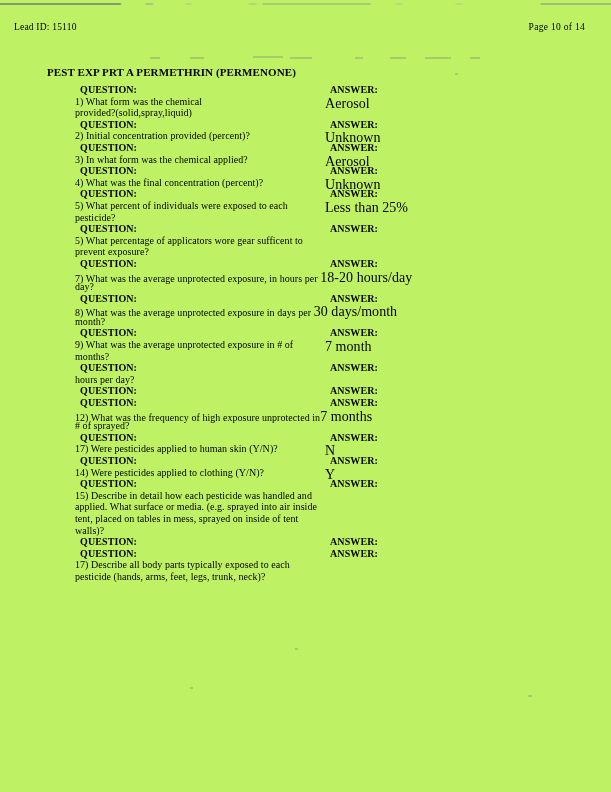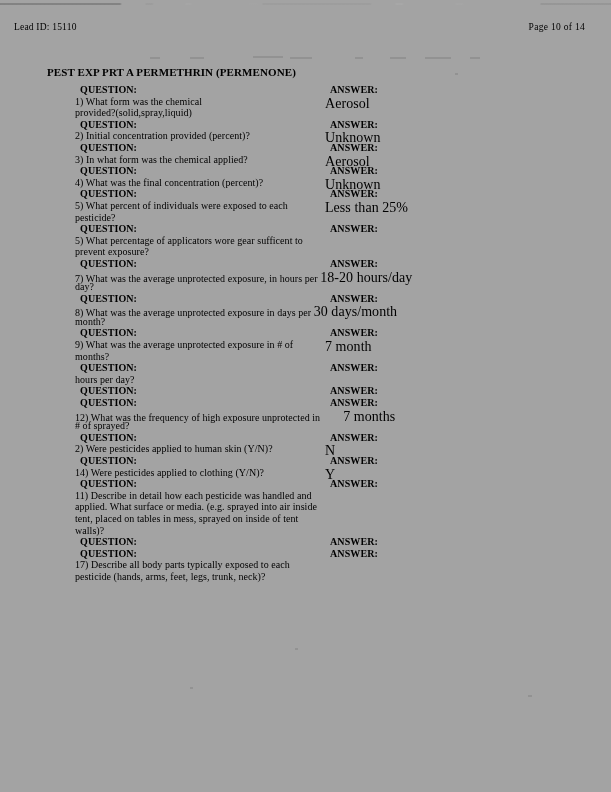--- a/index.html
+++ b/index.html
@@ -9,21 +9,21 @@
     background: #ffffff;
   }
   body {
     font-family: "Liberation Serif", "DejaVu Serif", serif;
     color: #000000;
   }
   #page {
     position: relative;
     width: 611px;
     height: 792px;
-    background: #a3a3a3;
+    background: #bef264;
     overflow: hidden;
   }
 
   
   .artifact-streak {
     position: absolute;
     top: 3px;
     left: 0;
     width: 611px;
     height: 2px;
@@ -317,35 +317,35 @@
           <div class="label-answer">ANSWER:</div>
         </div>
       </div>
       <div class="qa-block">
         <div class="qa-labels">
           <div class="label-question">QUESTION:</div>
           <div class="label-answer">ANSWER:</div>
         </div>
         <div class="qa-body">
           <div class="q-line">
-            <span class="q-text">12) What was the frequency of high exposure unprotected in<span class="a-text a-inline" style="position: static; margin-left: 23px;">7 months</span></span>
+            <span class="q-text">12) What was the frequency of high exposure unprotected in<span class="a-text a-inline" style="position: static;">7 months</span></span>
           </div>
           <div class="q-line">
             <span class="q-text"># of sprayed?</span>
           </div>
         </div>
       </div>
       <div class="qa-block">
         <div class="qa-labels">
           <div class="label-question">QUESTION:</div>
           <div class="label-answer">ANSWER:</div>
         </div>
         <div class="qa-body">
           <div class="q-line">
-            <span class="q-text">2) Were pesticides applied to human skin (Y/N)?</span>
+            <span class="q-text">17) Were pesticides applied to human skin (Y/N)?</span>
             <span class="a-text a-col">N</span>
           </div>
         </div>
       </div>
       <div class="qa-block">
         <div class="qa-labels">
           <div class="label-question">QUESTION:</div>
           <div class="label-answer">ANSWER:</div>
         </div>
         <div class="qa-body">
@@ -355,21 +355,21 @@
           </div>
         </div>
       </div>
       <div class="qa-block">
         <div class="qa-labels">
           <div class="label-question">QUESTION:</div>
           <div class="label-answer">ANSWER:</div>
         </div>
         <div class="qa-body">
           <div class="q-line">
-            <span class="q-text">11) Describe in detail how each pesticide was handled and</span>
+            <span class="q-text">15) Describe in detail how each pesticide was handled and</span>
           </div>
           <div class="q-line">
             <span class="q-text">applied.  What surface or media. (e.g. sprayed into air inside</span>
           </div>
           <div class="q-line">
             <span class="q-text">tent, placed on tables in mess, sprayed on inside of tent</span>
           </div>
           <div class="q-line">
             <span class="q-text">walls)?</span>
           </div>

